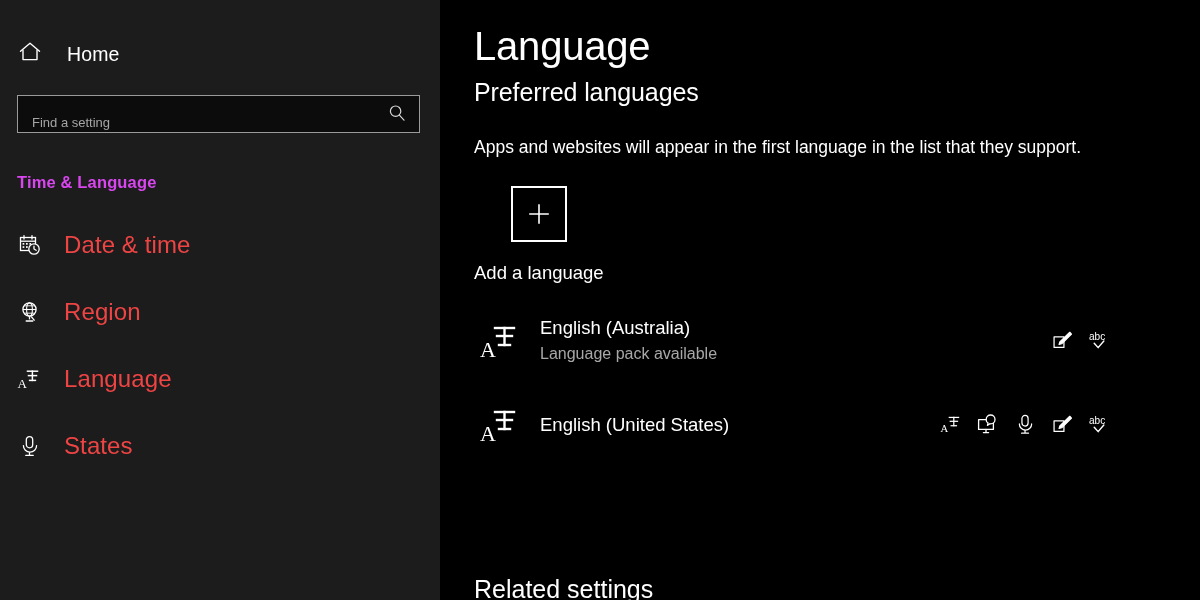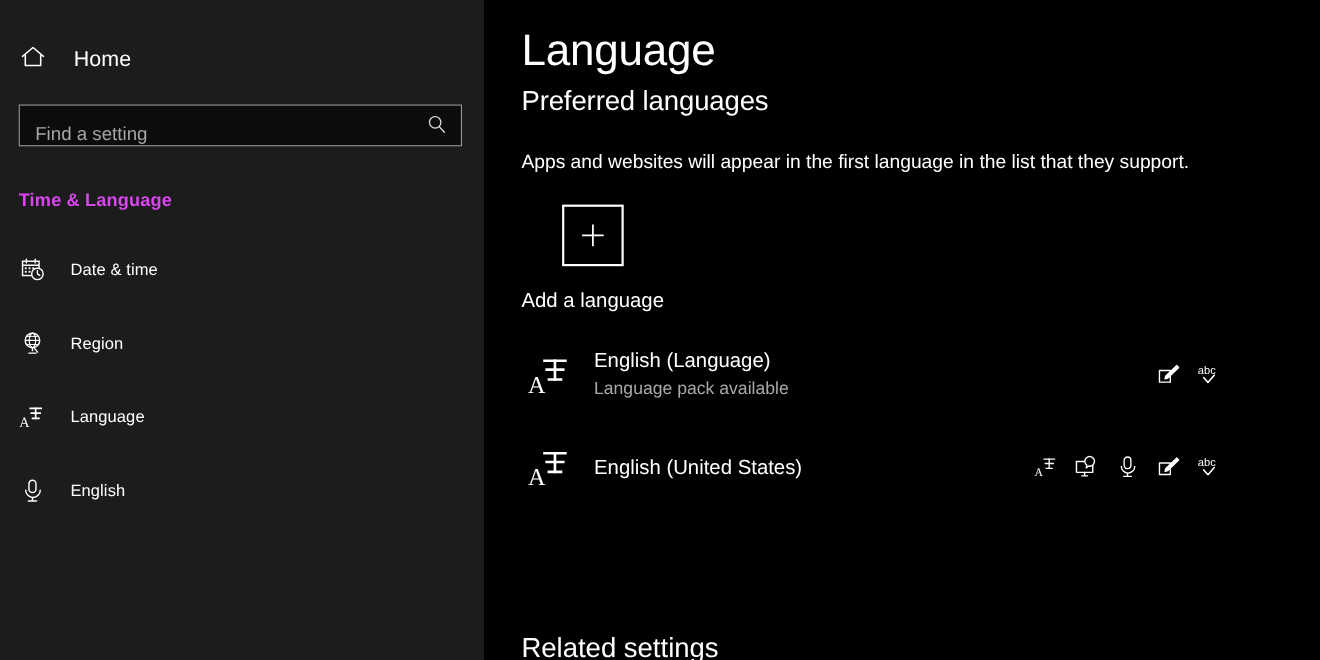--- a/index.html
+++ b/index.html
@@ -37,21 +37,21 @@
     position:relative;
     height:38px;
     border:1px solid #9a9a9a;
     background:#0c0c0c;
     display:flex; align-items:center;
   }
   .search-box input {
     flex:1; height:100%;
     background:transparent; border:none; outline:none;
     color:#e8e8e8;
-    font-size:17px;
+    font-size:13px;
     font-family:"Liberation Sans", sans-serif;
     padding:16px 36px 0 14px;
   }
   .search-box input::placeholder { color:#a6a6a6; opacity:1; }
   .search-icon-btn {
     position:absolute; right:8px; top:0; bottom:0;
     width:28px; display:flex; align-items:center; justify-content:center;
     background:transparent; border:none; cursor:pointer;
   }
 
@@ -70,21 +70,21 @@
     margin-bottom:25px;
     cursor:pointer;
     position:relative;
   }
   .nav-item .nav-icon {
     width:26px; height:26px;
     display:flex; align-items:center; justify-content:center;
     flex:0 0 26px;
   }
   .nav-item .nav-label {
-    font-size:15px; color:#ffffff; letter-spacing:.1px;
+    font-size:24px; color:#ef4444; letter-spacing:.1px;
   }
 
   
   .main {
     flex:1; height:600px;
     background:#000000;
     padding:24px 0 0 34px;
     position:relative;
     overflow:hidden;
   }
@@ -230,21 +230,21 @@
 
       <div class="nav-item">
         <span class="nav-icon">
           <svg width="24" height="24" viewBox="0 0 24 24" fill="none">
             <rect x="8.3" y="2.6" width="6.4" height="11.2" rx="3.2" stroke="#fff" stroke-width="1.3"></rect>
             <path d="M5.4 11.6 A6.6 6.6 0 0 0 18.6 11.6" stroke="#fff" stroke-width="1.3" stroke-linecap="round"></path>
             <path d="M11.5 18.2 V21.2" stroke="#fff" stroke-width="1.3"></path>
             <path d="M7.8 21.4 H15.2" stroke="#fff" stroke-width="1.3" stroke-linecap="round"></path>
           </svg>
         </span>
-        <span class="nav-label">English</span>
+        <span class="nav-label">States</span>
       </div>
 
     </div>
   </div>
 
   <div class="main">
 
     <h1 class="page-title">Language</h1>
     <h2 class="sub-head">Preferred languages</h2>
     <p class="desc">Apps and websites will appear in the first language in the list that they support.</p>
@@ -266,21 +266,21 @@
             <text x="2" y="38" font-family="Liberation Serif, serif" font-size="22" fill="#fff">A</text>
             <g stroke="#fff" stroke-width="2.4" stroke-linecap="square">
               <path d="M17 9 H36"></path>
               <path d="M19 17 H34"></path>
               <path d="M26.5 9 V26"></path>
               <path d="M21 26 H32"></path>
             </g>
           </svg>
         </span>
         <span class="lang-text">
-          <span class="lang-name">English (Language)</span>
+          <span class="lang-name">English (Australia)</span>
           <span class="lang-sub">Language pack available</span>
         </span>
         <span class="lang-actions">
           <span class="act-icon">
             <svg width="23" height="23" viewBox="0 0 24 24" fill="none">
               <path d="M3.2 8.2 H13.5 V19.2 H3.2 Z" stroke="#fff" stroke-width="1.3" stroke-linejoin="round"></path>
               <path d="M9.2 13.4 L19.6 3.4 L21.4 5.4 L11.2 15.4 L8.4 16.2 Z" fill="#fff" stroke="#fff" stroke-width="1.2" stroke-linejoin="round"></path>
             </svg>
           </span>
           <span class="act-icon">

